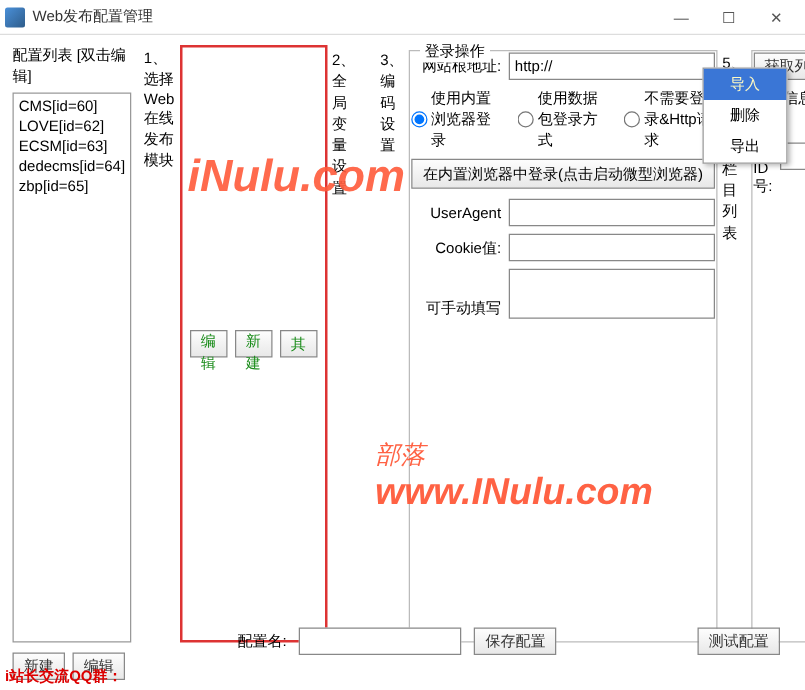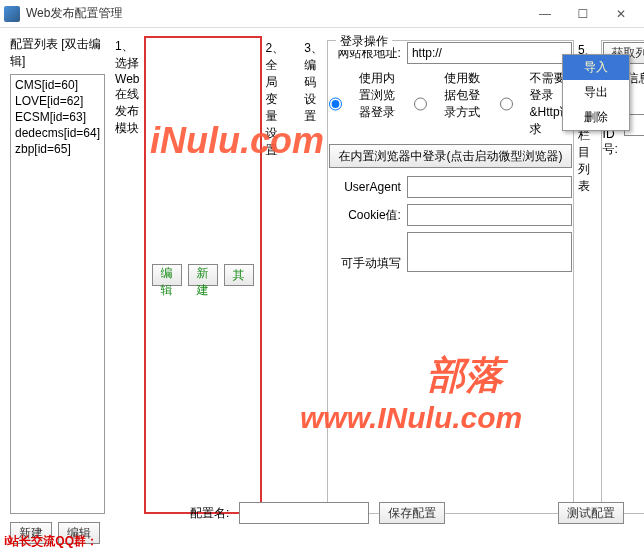--- a/index.html
+++ b/index.html
@@ -21,31 +21,31 @@
 .btn{height:22px;padding:0 8px;border:1px solid #888;background:linear-gradient(#fdfdfd,#e8e8e8);cursor:pointer;color:#333}
 .btn.green{color:#1a8c1a}
 .row2{display:flex;gap:20px;margin:4px 0}
 .fieldset{border:1px solid #bbb;padding:1px;position:relative;margin-top:4px}
 .fieldset .legend{position:absolute;top:-8px;left:8px;background:#fff;padding:0 4px}
 .frow{display:flex;align-items:center;gap:6px;margin-bottom:6px}
 .frow .lbl{width:72px;text-align:right}
 .inp{height:22px;border:1px solid #888;padding:0 4px;background:#fff}
 .ta{border:1px solid #888;padding:2px;background:#fff;resize:none}
 .radio-row{display:flex;gap:16px;margin:6px 0}
-.radio-row label{display:flex;gap:17px;cursor:pointer}
+.radio-row label{display:flex;gap:3px;cursor:pointer}
 .wide-btn{width:100%;height:24px;border:1px solid #888;background:linear-gradient(#fdfdfd,#e8e8e8);cursor:pointer}
 .bottom-left{display:flex;gap:6px;padding:4px 10px}
 .bottom-right{display:flex;align-items:center;gap:10px;padding:4px 10px;position:absolute;bottom:24px;left:180px;right:10px}
 .footer{position:absolute;bottom:2px;left:4px;color:#d00;font-weight:bold}
 .context-menu{position:absolute;top:54px;right:14px;width:68px;background:#fff;border:1px solid #999;box-shadow:2px 2px 4px rgba(0,0,0,.3)}
 .context-menu div{padding:4px 10px;cursor:pointer;text-align:center}
 .context-menu div:first-child{background:#3a76d6;color:#fef9c3}
 .wm1{position:absolute;top:120px;left:150px;font-size:36px;font-weight:bold;color:#ff5a3a;opacity:.9;pointer-events:none;font-style:italic}
 .wm2{position:absolute;top:350px;left:300px;width:330px;pointer-events:none;color:#ff5a3a;font-style:italic}
-.wm2 .a{font-size:38px;font-weight:bold;text-align:center;opacity:.95}
+.wm2 .a{font-size:20px;font-weight:normal;text-align:left;opacity:.95}
 .wm2 .b{font-size:30px;font-weight:bold;opacity:.95}
 </style>
 </head>
 <body>
 
 <div class="titlebar">
   <span class="icon"></span>
   <span class="title">Web发布配置管理</span>
   <div class="winbtns">
     <div class="winbtn">—</div>
@@ -140,21 +140,21 @@
   <span>配置名:</span>
   <input class="inp" style="width: 130px;">
   <button class="btn">保存配置</button>
   <button class="btn" style="margin-left:auto">测试配置</button>
 </div>
 
 <div class="footer">i站长交流QQ群：</div>
 
 <div class="context-menu">
   <div>导入</div>
+  <div>删除</div>
   <div>导出</div>
-  <div>删除</div>
 </div>
 
 <div class="wm1">iNulu.com</div>
 <div class="wm2">
   <div class="a">部落</div>
   <div class="b">www.INulu.com</div>
 </div>
 
 </body></html>

